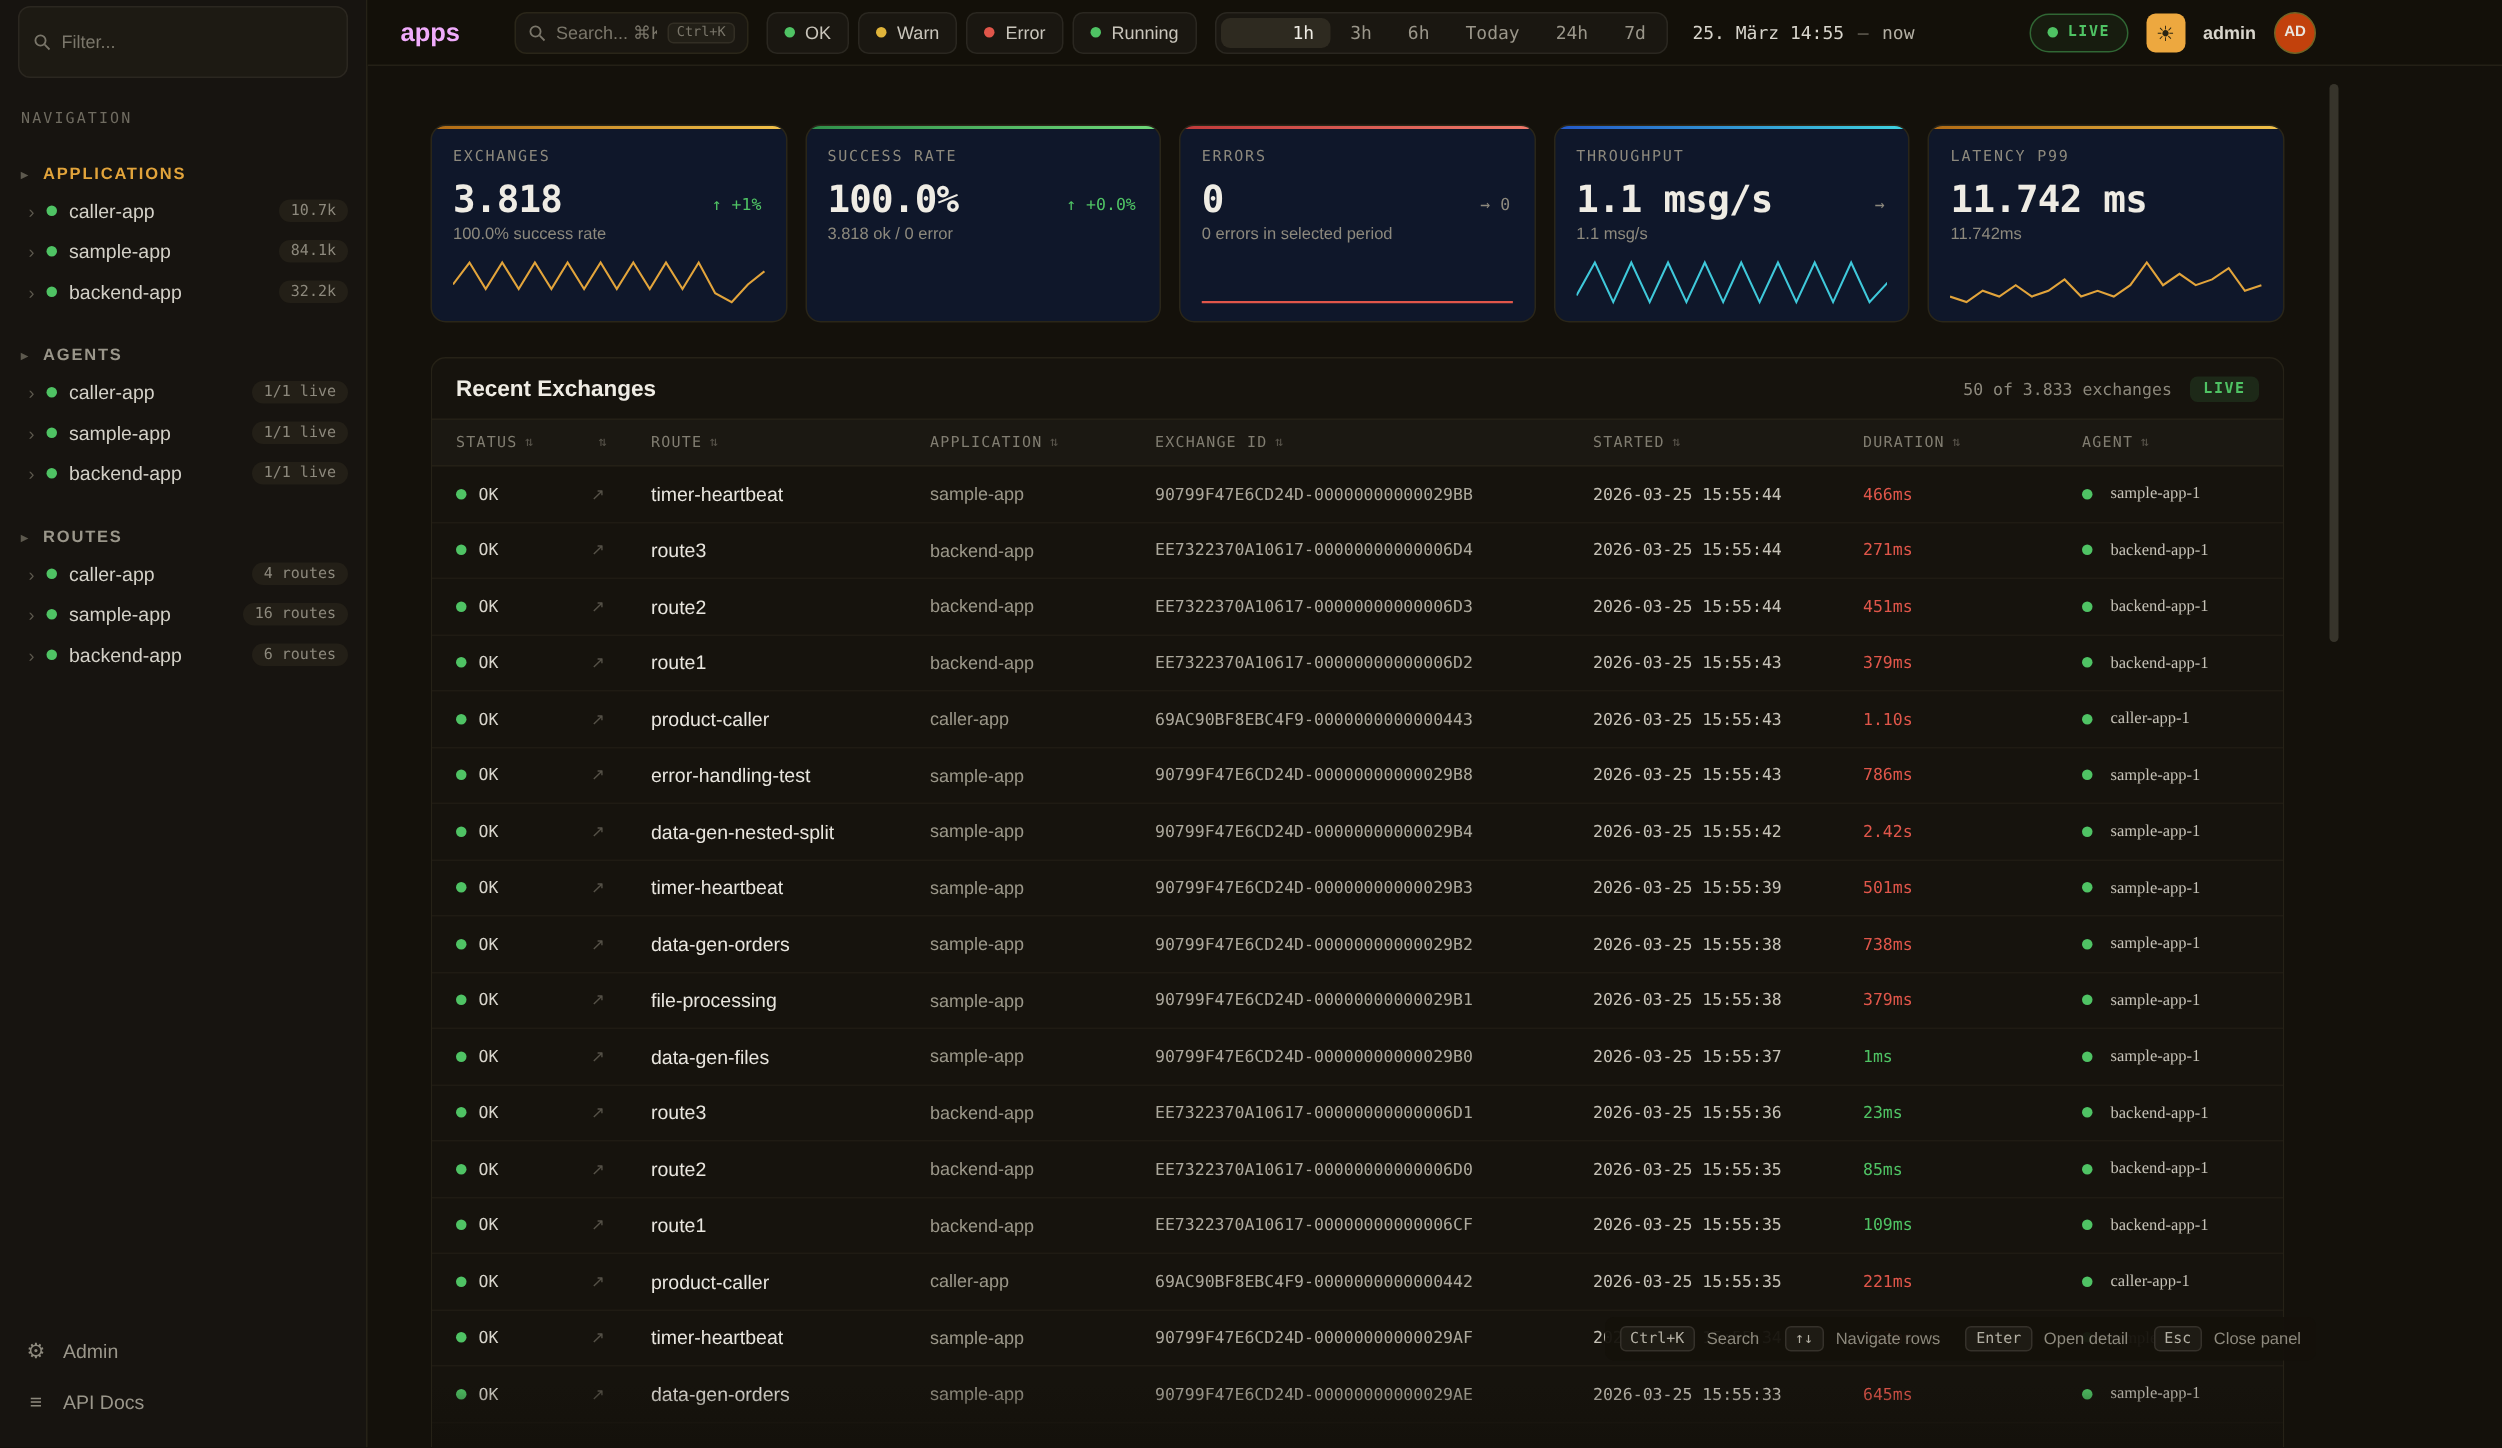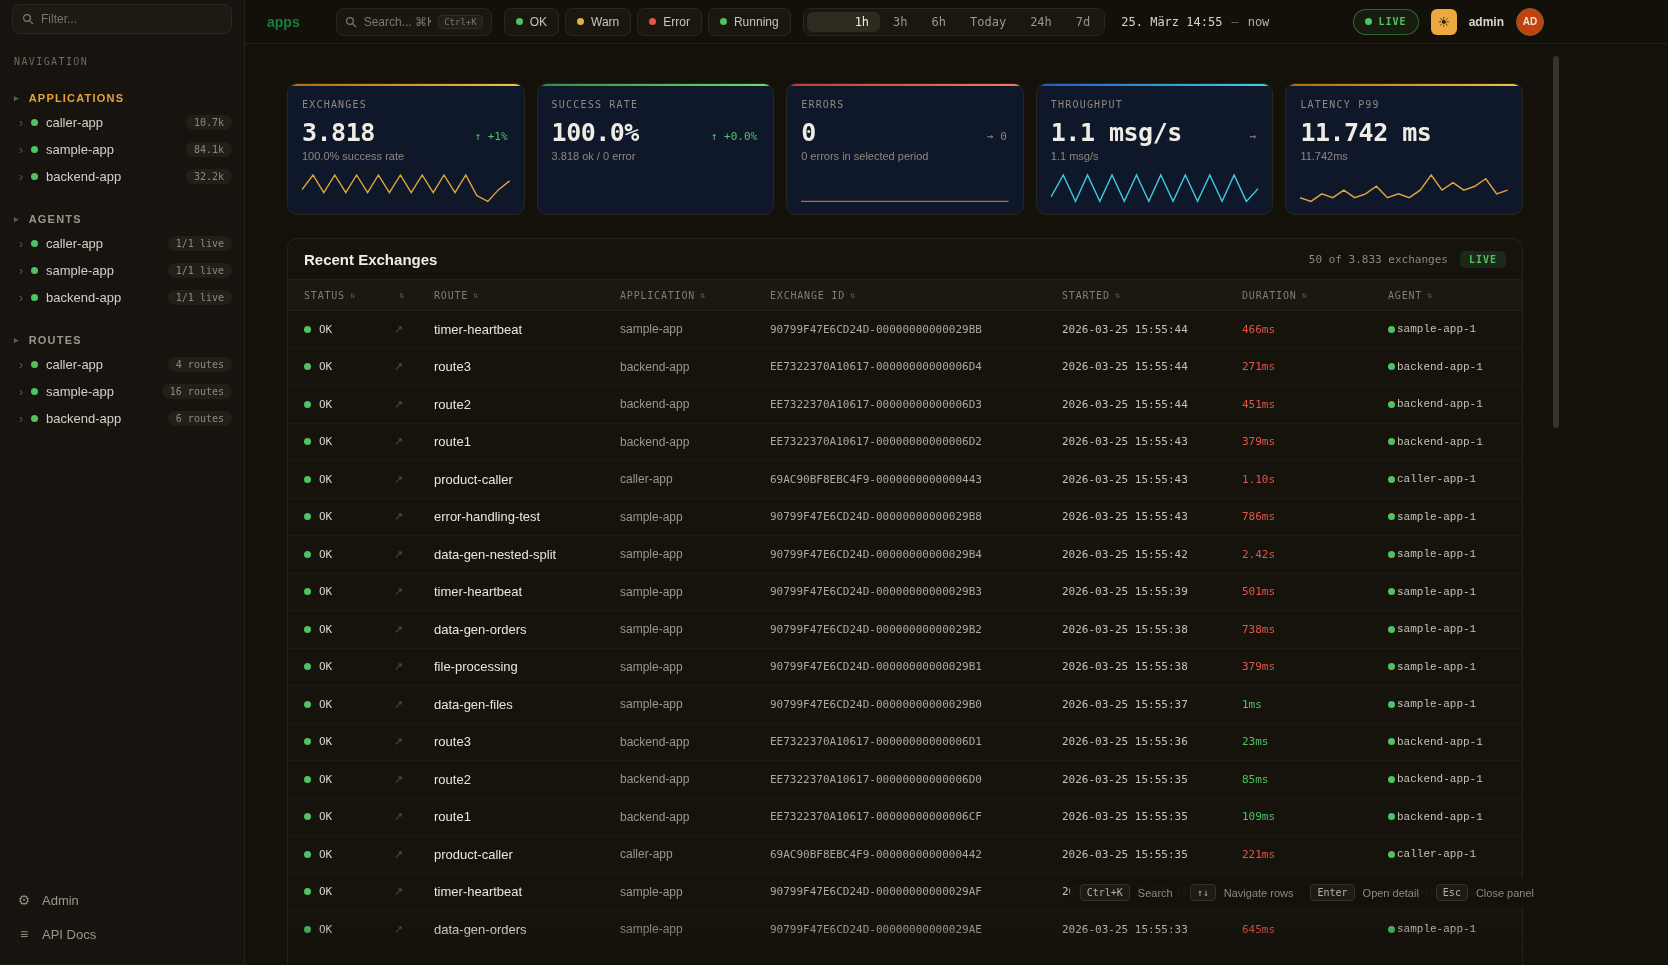--- a/index.html
+++ b/index.html
@@ -11,21 +11,21 @@
   }
   .mono { font-family:"DejaVu Sans Mono", monospace; }
 
   
   #sidebar { position:absolute; left:0; top:0; width:245px; height:100%;
     background:#171410; border-right:1px solid #262217; display:flex; flex-direction:column; }
   .logo-row { display:flex; align-items:center; gap:8px; padding:11px 14px 9px; }
   .logo-name { color:#e2a43b; font-weight:700; font-size:15px; }
   .logo-ver { color:#7a766a; font-size:10px; }
   .filter-wrap { margin:4px 12px 8px; display:flex; align-items:center; gap:7px;
-    background:#1d1a13; border:1px solid #2b2720; border-radius:8px; padding:11px 9px; height:30px; }
+    background:#1d1a13; border:1px solid #2b2720; border-radius:8px; padding:11px 9px; height:48px; }
   .filter-wrap input { flex:1; min-width:0; background:none; border:0; outline:0;
     color:#d8d5cc; font-family:"Liberation Sans",sans-serif; font-size:12px; }
   .filter-wrap input::placeholder { color:#7a766a; }
   .nav-label { padding:14px 14px 2px; font-size:10px; letter-spacing:1.4px; color:#6f6b60; }
   .section { margin-top:18px; }
   .section-header { display:flex; align-items:center; gap:9px; padding:5px 14px;
     font-size:11px; font-weight:700; letter-spacing:1.2px; color:#9a968a; cursor:pointer; }
   .section-header.active { color:#e2a43b; }
   .caret { font-size:9px; color:#5d594e; }
   .side-item { display:flex; align-items:center; gap:8px; padding:6px 12px 6px 19px;
@@ -36,21 +36,21 @@
     color:#8d897d; background:#231f17; border-radius:9px; padding:2px 8px; }
   .side-footer { margin-top:auto; padding:8px 0 14px; }
   .footer-item { display:flex; align-items:center; gap:10px; padding:9px 16px;
     color:#9a968a; font-size:13px; cursor:pointer; }
   .footer-icon { font-size:14px; color:#8d897d; width:16px; text-align:center; }
 
   
   #topbar { position:absolute; left:245px; top:0; right:0; height:44px;
     background:#131009; border-bottom:1px solid #242016; display:flex; align-items:center;
     gap:12px; padding:0 124px 0 22px; }
-  .context { font-weight:700; font-size:14px; color:#15803d; cursor:pointer; }
+  .context { font-weight:700; font-size:17px; color:#f0abfc; cursor:pointer; }
   .search { display:flex; align-items:center; gap:7px; background:#1a1711;
     border:1px solid #2a2619; border-radius:8px; height:28px; padding:0 8px; width:156px;margin-left:24px; }
   .search input { flex:1; min-width:0; background:none; border:0; outline:0;
     color:#d8d5cc; font-family:"Liberation Sans",sans-serif; font-size:12px; }
   .search input::placeholder { color:#7a766a; }
   .kbd-sm { font-family:"DejaVu Sans Mono",monospace; font-size:9px; color:#7a766a;
     background:#221f17; border:1px solid #322e24; border-radius:4px; padding:1px 5px; }
   .chips { display:flex; gap:6px; }
   .chip { display:flex; align-items:center; gap:7px; background:#1a1711;
     border:1px solid #2a2720; border-radius:7px; height:28px; padding:0 11px;
@@ -113,22 +113,22 @@
   .trow { height:37.5px; align-items:center; padding-left:16px;
     border-bottom:1px solid #1f1b13; cursor:pointer; }
   .c-status { display:flex; align-items:center; gap:8px;
     font-family:"DejaVu Sans Mono",monospace; font-size:11px; color:#d8d5cc; }
   .c-link { color:#555147; font-size:11px; }
   .c-route { font-size:13px; font-weight:500; color:#e9e6df; white-space:nowrap; overflow:hidden; }
   .c-app { font-size:12px; color:#9b9789; }
   .c-id { font-family:"DejaVu Sans Mono",monospace; font-size:11px; color:#aca89c; white-space:nowrap; }
   .c-start { font-family:"DejaVu Sans Mono",monospace; font-size:11px; color:#c5c1b6; white-space:nowrap; }
   .c-dur { font-family:"DejaVu Sans Mono",monospace; font-size:11px; }
-  .c-agent { display:flex; align-items:center; gap:2px;
-    font-family:Liberation Mono, monospace; font-size:11px; color:#c5c1b6; white-space:nowrap; }
+  .c-agent { display:flex; align-items:center; gap:12px;
+    font-family:Liberation Serif, serif; font-size:11px; color:#c5c1b6; white-space:nowrap; }
   .fade { position:absolute; left:0; right:0; bottom:0; height:42px;
     background:linear-gradient(transparent,#14110b); pointer-events:none; }
 
   
   #hints { position:absolute; right:124px; bottom:58px; display:flex; gap:17px;
     align-items:center; background:rgba(20,17,11,.95); padding:6px 10px; border-radius:6px; }
   .hint { display:flex; gap:8px; align-items:center; }
   .kbd { font-family:"DejaVu Sans Mono",monospace; font-size:10px; color:#b4b0a4;
     background:#1e1b14; border:1px solid #35312a; border-radius:4px; padding:2px 6px; }
   .hint-label { font-size:11px; color:#8d897d; }

